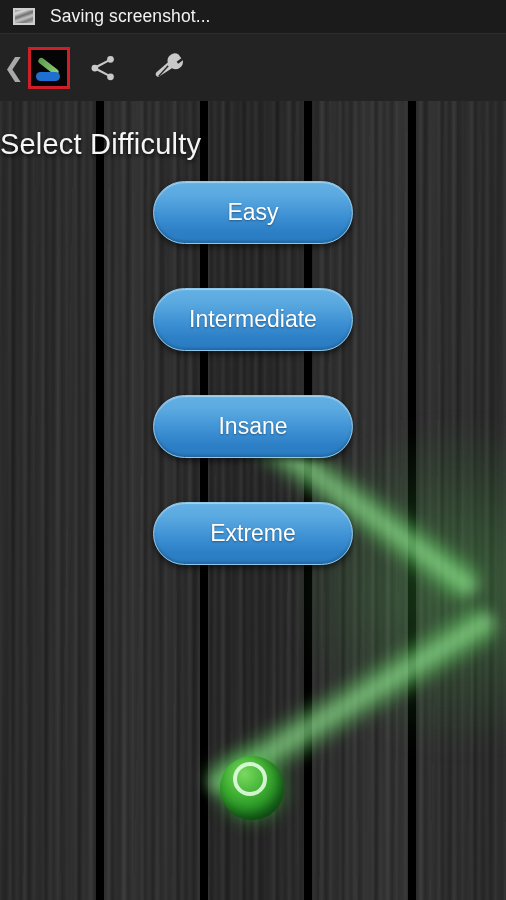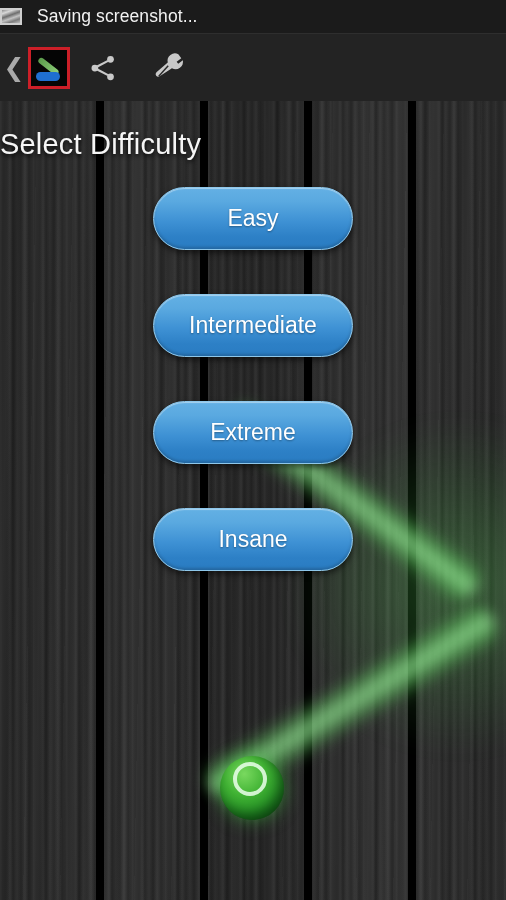--- a/index.html
+++ b/index.html
@@ -21,20 +21,21 @@
   }
 
   
   #status-bar {
     position: absolute;
     left: 0; top: 0;
     width: 506px; height: 34px;
     background: #1b1b1b;
     display: flex;
     align-items: center;
+    padding-left: 13px;
     border-bottom: 1px solid #2e2e2e;
     z-index: 40;
   }
   #status-icon {
     width: 22px; height: 17px;
     border: 2px solid #cfcfcf;
     background: linear-gradient(160deg,#8d8d8d 0%,#d8d8d8 20%,#6e6e6e 42%,
                 #c2c2c2 60%, #7d7d7d 78%, #bdbdbd 100%);
     flex: 0 0 auto;
   }
@@ -203,21 +204,21 @@
     color: #f5f5f5;
     font-size: 29px;
     letter-spacing: .2px;
     text-shadow: 0 2px 4px rgba(0,0,0,.8);
     z-index: 10;
   }
 
   
   #difficulty-list {
     position: absolute;
-    left: 0; top: 86px;
+    left: 0; top: 80px;
     width: 506px;
     z-index: 20;
   }
   .difficulty-button {
     position: relative;
     width: 200px;
     height: 63px;
     margin: 0 auto 44px auto;
     border-radius: 32px;
     background: linear-gradient(180deg,
@@ -283,18 +284,18 @@
 
     <div id="green-ball">
       <div class="ring"></div>
     </div>
 
     <div id="select-title">Select Difficulty</div>
 
     <div id="difficulty-list">
       <div class="difficulty-button">Easy</div>
       <div class="difficulty-button">Intermediate</div>
+      <div class="difficulty-button">Insane</div>
       <div class="difficulty-button">Extreme</div>
-      <div class="difficulty-button">Insane</div>
     </div>
 
   </div>
 </div>
 
 </body></html>

